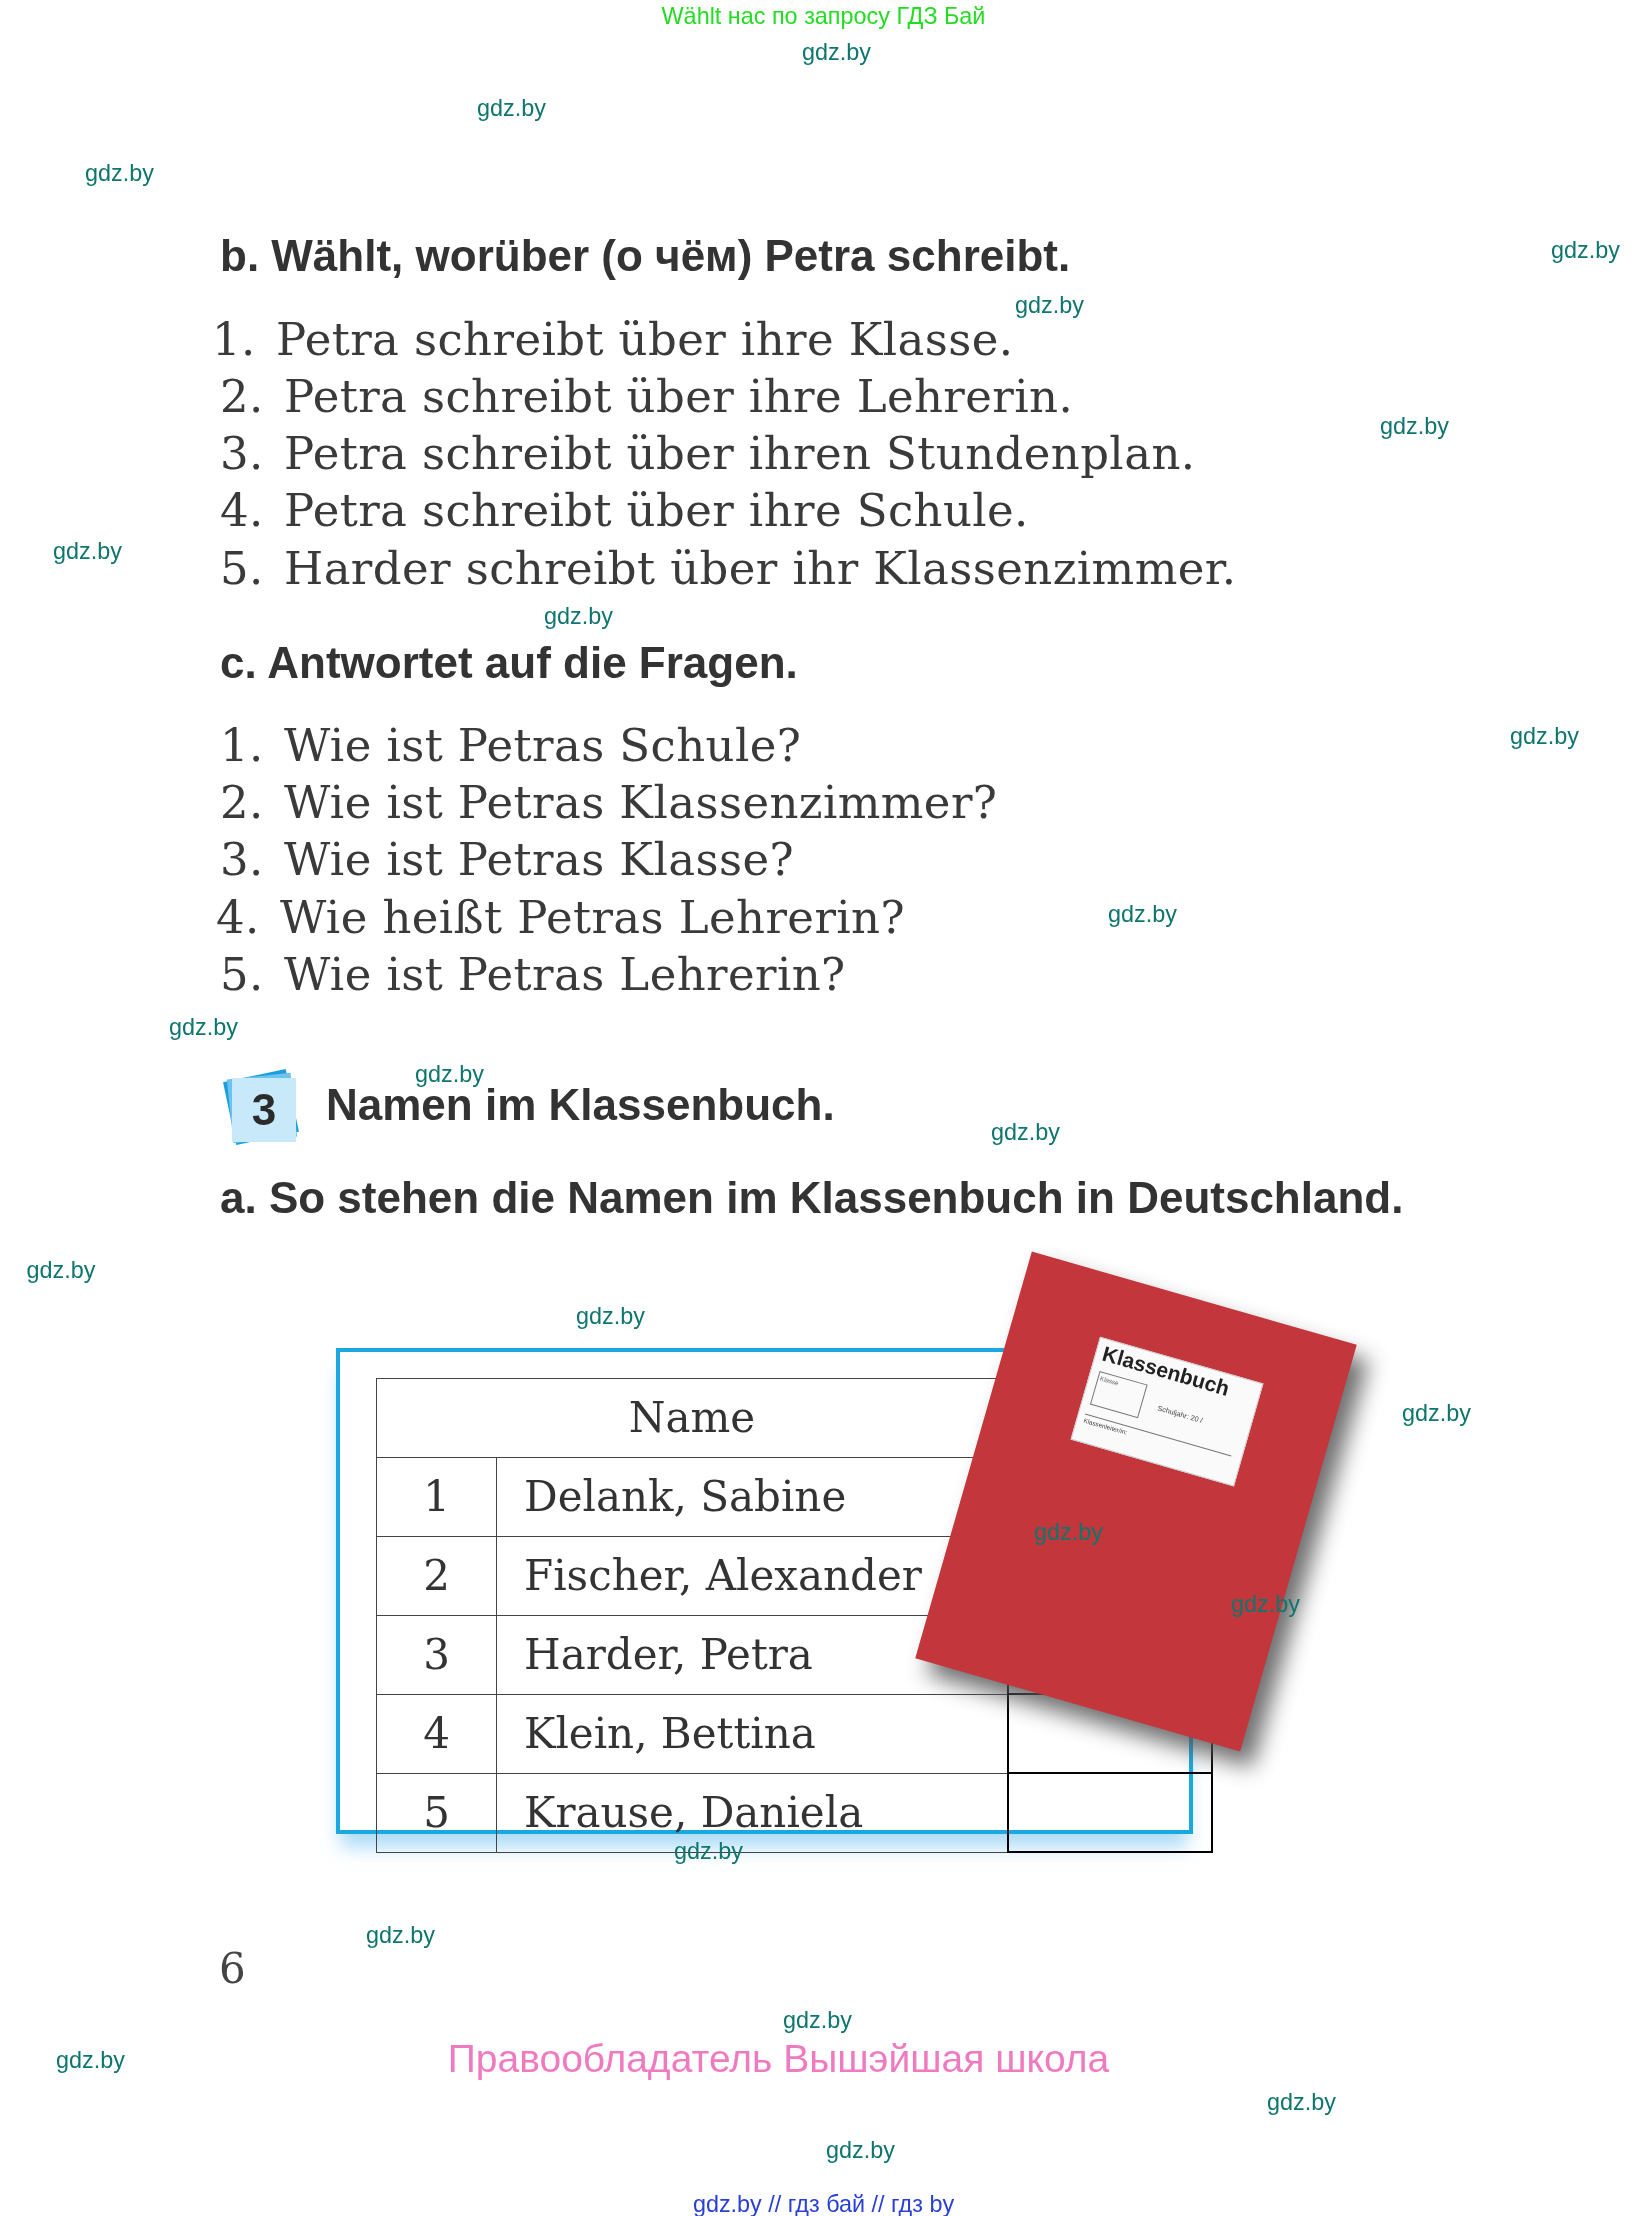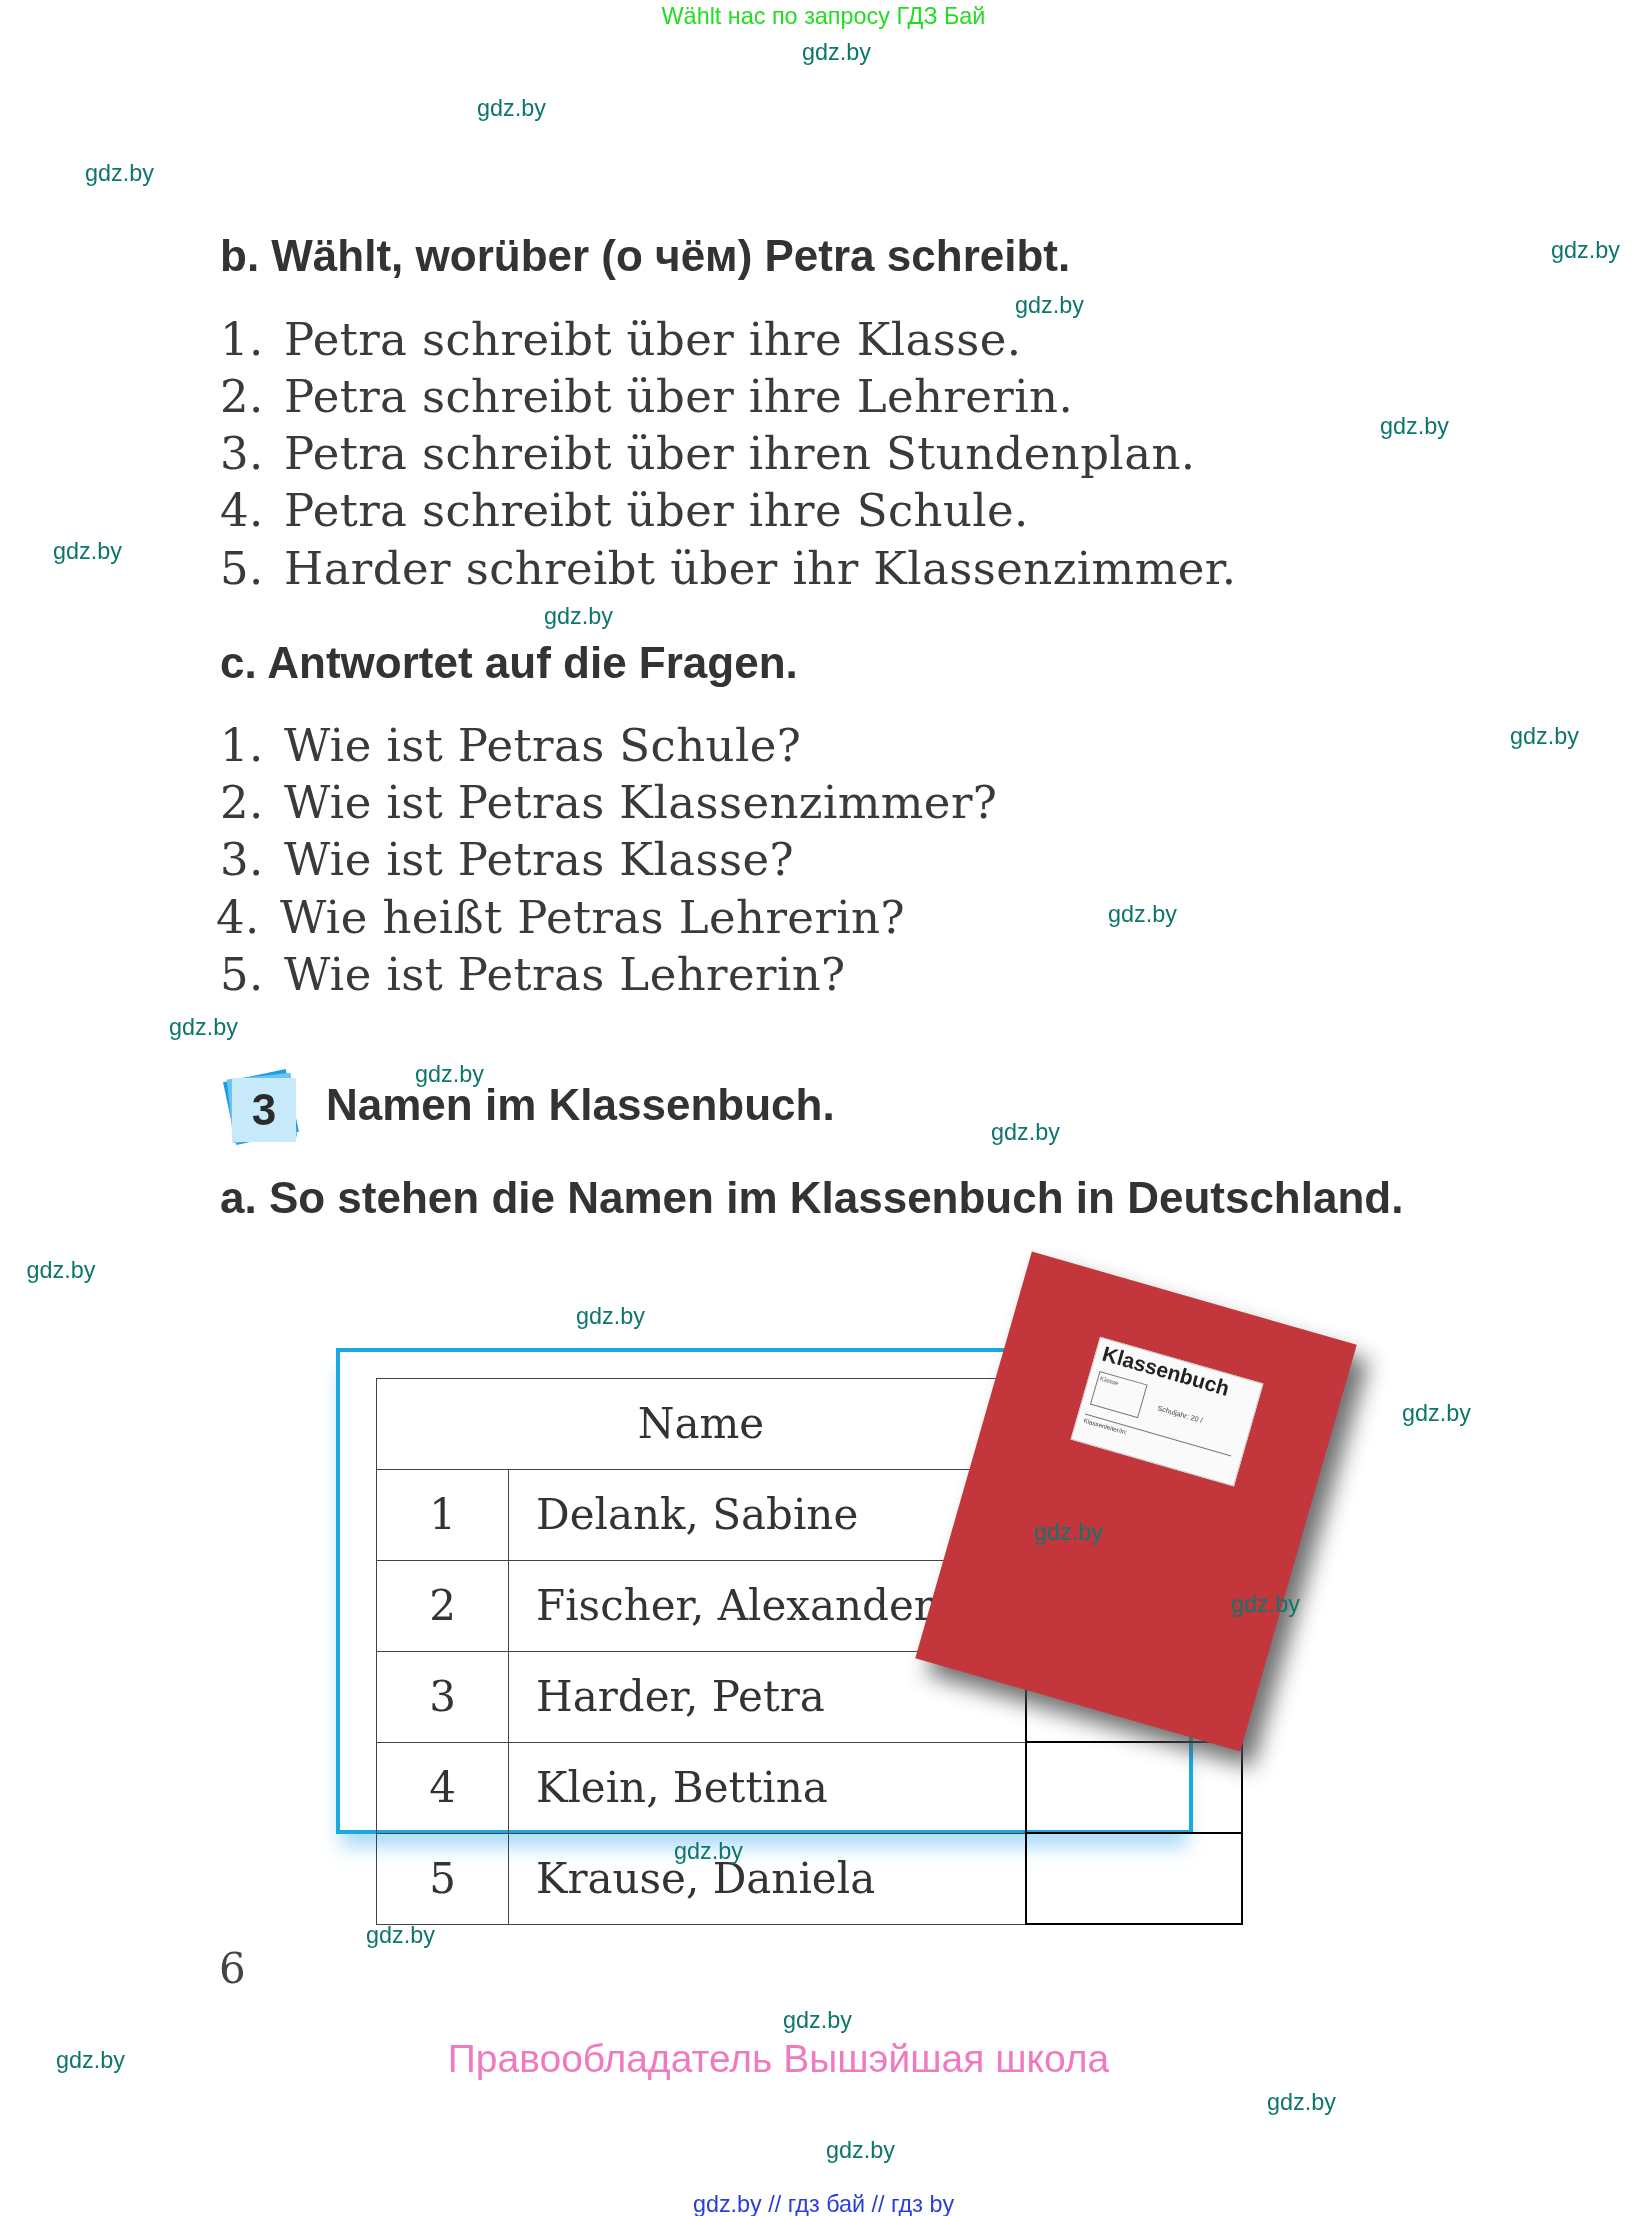--- a/index.html
+++ b/index.html
@@ -9,21 +9,21 @@
   .wm { font-family:"Liberation Sans", sans-serif; font-size:23.4px; color:#0f766e; }
   .heading { font-family:"Liberation Sans", sans-serif; font-weight:bold; color:#333; font-size:44px; }
   .serif-line { font-family:"DejaVu Serif", "Liberation Serif", serif; color:#3a3a3a; font-size:45px; letter-spacing:0.4px; }
   .serif-line .num { display:inline-block; width:64px; }
   .badge { left:224px; top:1072px; width:77px; height:74px; }
   .badge .back1 { position:absolute; left:4.8px; top:3.2px; width:64px; height:64px; background:#1a9ee0; transform:rotate(-12deg); }
   .badge .back2 { position:absolute; left:6.4px; top:4px; width:64px; height:64px; background:#6cc3f0; transform:rotate(-6deg); }
   .badge .front { position:absolute; left:8px; top:6.4px; width:64px; height:64px; background:#c7e9fa; display:flex; align-items:center; justify-content:center; font-weight:bold; font-size:44px; color:#2b2b2b; font-family:"Liberation Sans", sans-serif; }
   .frame { left:336px; top:1348px; width:849px; height:478px; border:4px solid #1aa8e0; box-shadow:0 17.7px 17.7px -4.8px rgba(100,190,240,0.55); background:#fff; }
   table.names { position:absolute; left:376px; top:1377px; border-collapse:collapse; font-family:"DejaVu Serif", "Liberation Serif", serif; color:#333; font-size:42px; }
-  table.names td, table.names th { border:1.6px solid #444; height:65px; padding:12px; font-weight:normal;margin-top:32px; }
+  table.names td, table.names th { border:1.6px solid #444; height:65px; padding:6px; font-weight:normal;margin-top:32px; }
   table.names th { text-align:center; }
   table.names td.n { width:107px; text-align:center; }
   table.names td.nm { width:477px; padding-left:27px; text-align:left; }
   table.names td.ex, table.names th.ex { width:190px; border:2.4px solid #000; }
   .book-shadow { left:979px; top:1306px; width:338px; height:423px; background:#555; filter:blur(11.3px); transform:rotate(16deg); opacity:0.85; }
   .book { left:967px; top:1290px; width:338px; height:423px; background:#c3363b; transform:rotate(16deg); transform-origin:center; }
   .book-label { position:absolute; left:89px; top:63px; width:168px; height:105px; background:#fafafa; border:0.8px solid #ccc; }
   .book-label .ttl { position:absolute; left:6.4px; top:1.6px; font-weight:bold; font-size:21px; color:#222; }
   .book-label .klasse { position:absolute; left:8px; top:32px; width:50px; height:35px; border:0.8px solid #777; font-size:6.4px; color:#666; padding:1.6px; box-sizing:border-box; }
   .book-label .sj { position:absolute; left:74px; top:47px; font-size:7.3px; color:#444; }
@@ -59,21 +59,21 @@
     <div class="abs wm" style="left: 674px; top: 1838px; z-index: 5;">gdz.by</div>
     <div class="abs wm" style="left: 366px; top: 1922px; z-index: 5;">gdz.by</div>
     <div class="abs wm" style="left: 783px; top: 2007px; z-index: 5;">gdz.by</div>
     <div class="abs wm" style="left: 56px; top: 2047px; z-index: 5;">gdz.by</div>
     <div class="abs wm" style="left: 1267px; top: 2089px; z-index: 5;">gdz.by</div>
     <div class="abs wm" style="left: 826px; top: 2137px; z-index: 5;">gdz.by</div>
   </div>
 
 <div class="abs heading" style="left:220px; top:231px;">b. Wählt, worüber (о чём) Petra schreibt.</div>
 <div>
-  <div class="abs serif-line" style="left:220px; top:313px;"><span class="num">1.</span><span>Petra schreibt über ihre Klasse.</span></div>
+  <div class="abs serif-line" style="left:212px; top:313px;"><span class="num">1.</span><span>Petra schreibt über ihre Klasse.</span></div>
   <div class="abs serif-line" style="left:220px; top:370px;"><span class="num">2.</span><span>Petra schreibt über ihre Lehrerin.</span></div>
   <div class="abs serif-line" style="left:220px; top:427px;"><span class="num">3.</span><span>Petra schreibt über ihren Stundenplan.</span></div>
   <div class="abs serif-line" style="left:220px; top:484px;"><span class="num">4.</span><span>Petra schreibt über ihre Schule.</span></div>
   <div class="abs serif-line" style="left:220px; top:542px;"><span class="num">5.</span><span>Harder schreibt über ihr Klassenzimmer.</span></div>
 </div>
 
 <div class="abs heading" style="left:220px; top:638px;">c. Antwortet auf die Fragen.</div>
 <div>
   <div class="abs serif-line" style="left:220px; top:719px;"><span class="num">1.</span><span>Wie ist Petras Schule?</span></div>
   <div class="abs serif-line" style="left:220px; top:776px;"><span class="num">2.</span><span>Wie ist Petras Klassenzimmer?</span></div>

